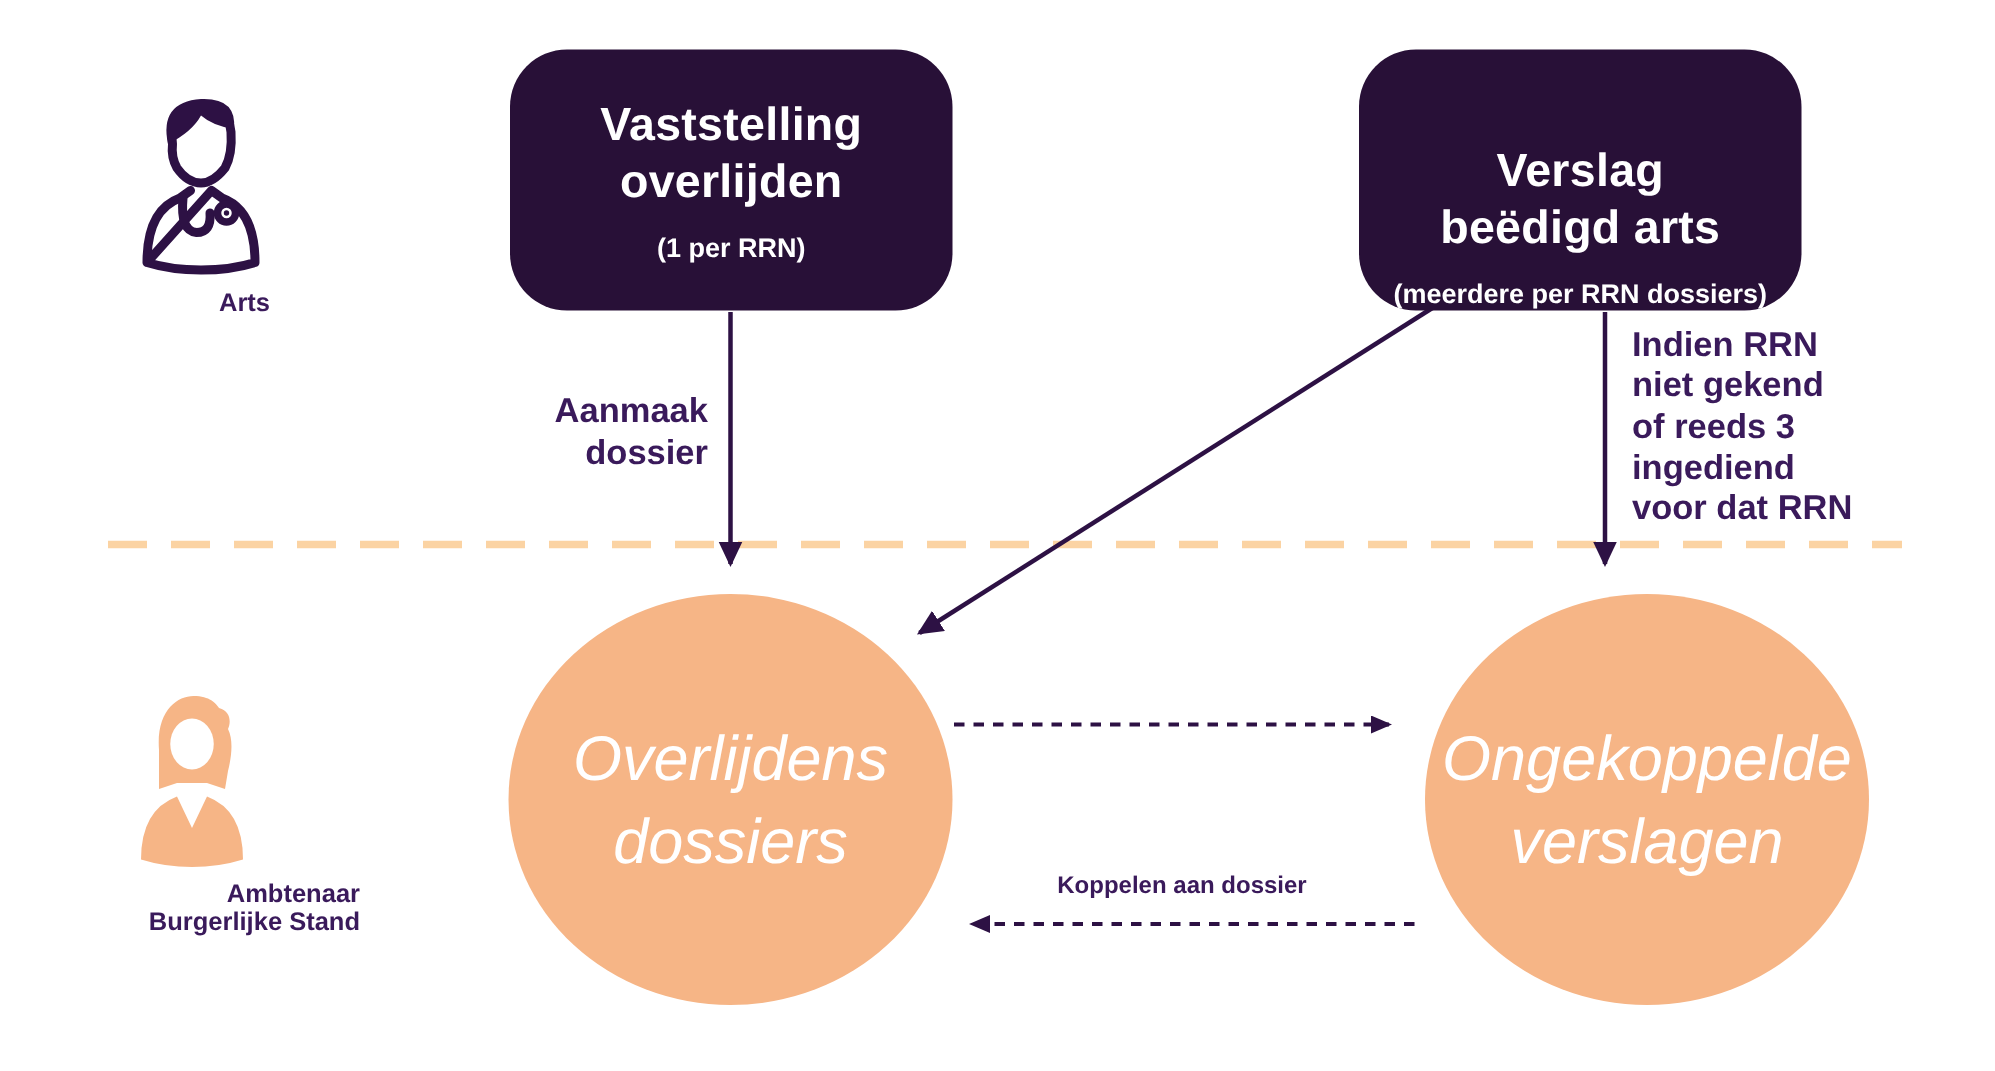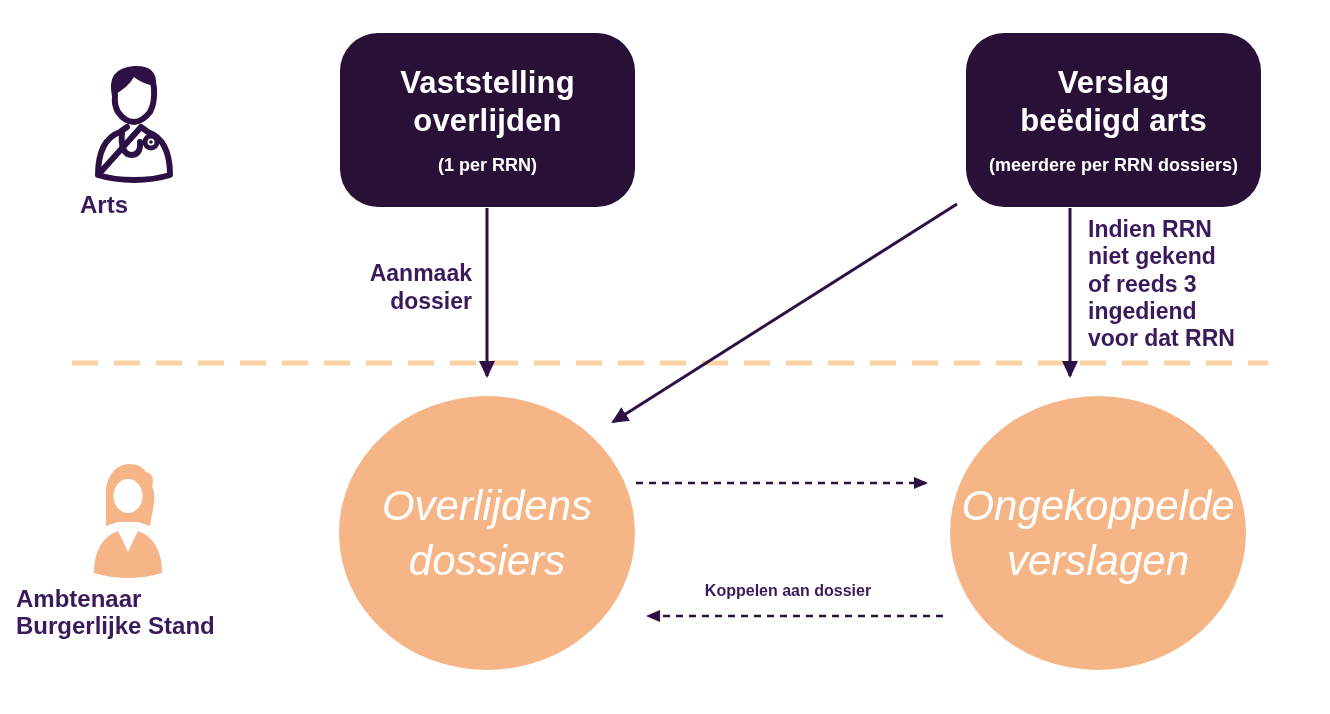--- a/index.html
+++ b/index.html
@@ -17,22 +17,22 @@
   .node-box{position:absolute;width:295px;height:174px;background:var(--box-bg);
     border-radius:38px;display:flex;flex-direction:column;align-items:center;
     justify-content:center;text-align:center;color:var(--box-text);}
   .box-title{font-size:31px;font-weight:700;line-height:1.22;white-space:pre-line;letter-spacing:.2px;}
   .box-subtitle{font-size:18px;font-weight:700;margin-top:15px;white-space:nowrap;}
   .node-circle{position:absolute;width:296px;height:274px;background:var(--circle-bg);
     border-radius:50%;display:flex;align-items:center;justify-content:center;text-align:center;}
   .circle-label{font-size:42px;font-weight:500;color:var(--circle-text);line-height:1.32;white-space:pre-line;font-style:italic;}
   .edge-label{position:absolute;font-size:23px;font-weight:600;color:var(--label-text);
     line-height:1.23;white-space:pre-line;}
-  .actor-label{position:absolute;font-size:24px;font-weight:700;color:var(--label-text);
-    text-align:left;line-height:1.12;white-space:pre-line;}
+  .actor-label{position:absolute;font-size:17px;font-weight:700;color:var(--label-text);
+    text-align:right;line-height:1.12;white-space:pre-line;}
   .icon{position:absolute;}
 </style>
 </head>
 <body>
 
 <div class="canvas">
 
   <svg class="overlay" viewBox="0 0 1330 714">
     <defs>
       <marker id="ah" markerUnits="userSpaceOnUse" markerWidth="20" markerHeight="18" refX="15" refY="8" orient="auto">
@@ -70,21 +70,21 @@
   </svg>
   <div class="actor-label" style="left:16px;top:586px;width:224px;">Ambtenaar
 Burgerlijke Stand</div>
 
   <div class="node-box" style="left:340px;top:33px;">
     <div class="box-title">Vaststelling
 overlijden</div>
     <div class="box-subtitle">(1 per RRN)</div>
   </div>
 
-  <div class="node-box" style="left:966px;top:33px;">
+  <div class="node-box" style="left:906px;top:33px;justify-content:flex-end;">
     <div class="box-title">Verslag
 beëdigd arts</div>
     <div class="box-subtitle">(meerdere per RRN dossiers)</div>
   </div>
 
   <div class="node-circle" style="left:339px;top:396px;">
     <div class="circle-label">Overlijdens
 dossiers</div>
   </div>
 

